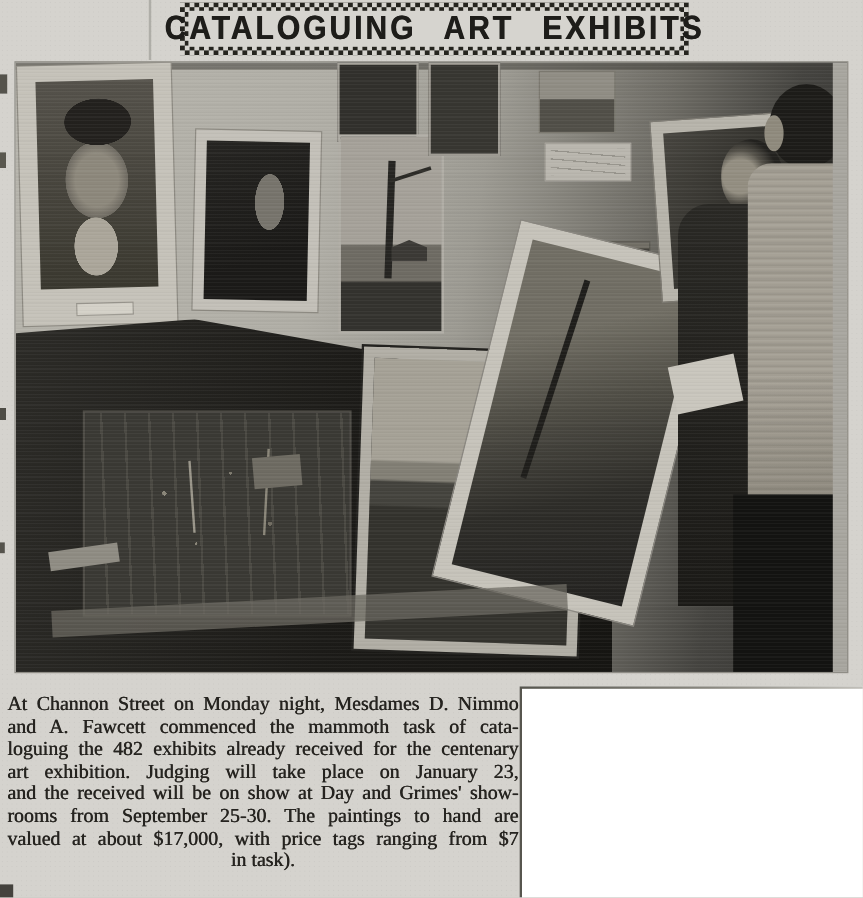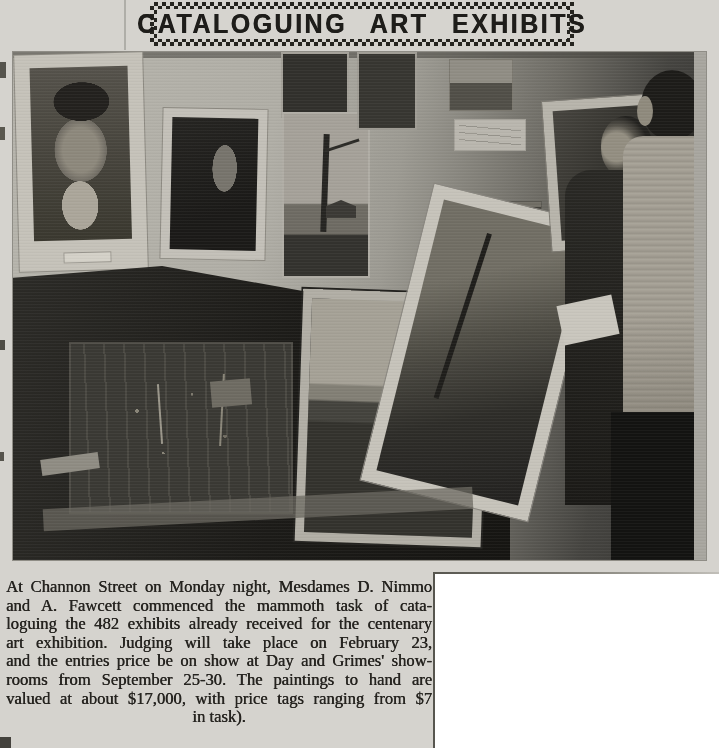--- a/index.html
+++ b/index.html
@@ -11,21 +11,21 @@
     background-size:4px 4px;
     font-family:"Liberation Serif", serif;
   }
   
   .headline-box{
     position:absolute;left:150px;top:2px;width:424px;height:44px;
     background:repeating-conic-gradient(#25241f 0% 25%, #d5d3ce 0% 50%) 0 0 / 8px 8px;
   }
   .headline-inner{
     position:absolute;inset:7px;background:#d6d4cf;
-    display:flex;align-items:flex-start;justify-content:center;
+    display:flex;align-items:center;justify-content:center;
   }
   .headline-inner h1{
     margin:0;font-family:"Liberation Sans", sans-serif;font-weight:700;
     font-size:25px;letter-spacing:2.5px;word-spacing:14px;color:#1e1d1a;
     transform:scaleY(1.12);white-space:nowrap;
     text-shadow:0.5px 0 0 #1e1d1a;
   }
   
   .photo{
     position:absolute;left:13px;top:52px;width:693px;height:508px;overflow:hidden;
@@ -195,22 +195,22 @@
 
     <div class="floorstrip"></div>
     <div class="rightstrip"></div>
     <div class="grain"></div>
   </div>
 
   <div class="caption">
     <p class="cap-line">At Channon Street on Monday night, Mesdames D. Nimmo</p>
     <p class="cap-line">and A. Fawcett commenced the mammoth task of cata-</p>
     <p class="cap-line">loguing the 482 exhibits already received for the centenary</p>
-    <p class="cap-line">art exhibition. Judging will take place on February 23,</p>
-    <p class="cap-line">and the entries price be on show at Day and Grimes' show-</p>
+    <p class="cap-line">art exhibition. Judging will take place on January 23,</p>
+    <p class="cap-line">and the received will be on show at Day and Grimes' show-</p>
     <p class="cap-line">rooms from September 25-30. The paintings to hand are</p>
     <p class="cap-line">valued at about $17,000, with price tags ranging from $7</p>
     <p class="cap-line last">in task).</p>
   </div>
 
   <div class="white-patch">
     <div class="white-patch-topline"></div>
   </div>
 
   <div class="crease"></div>

